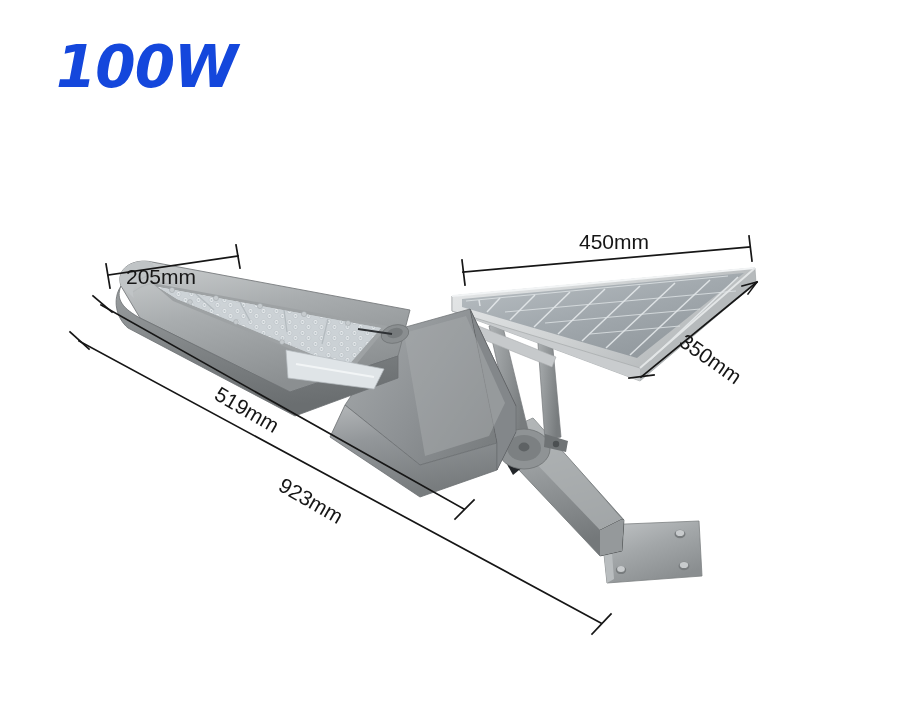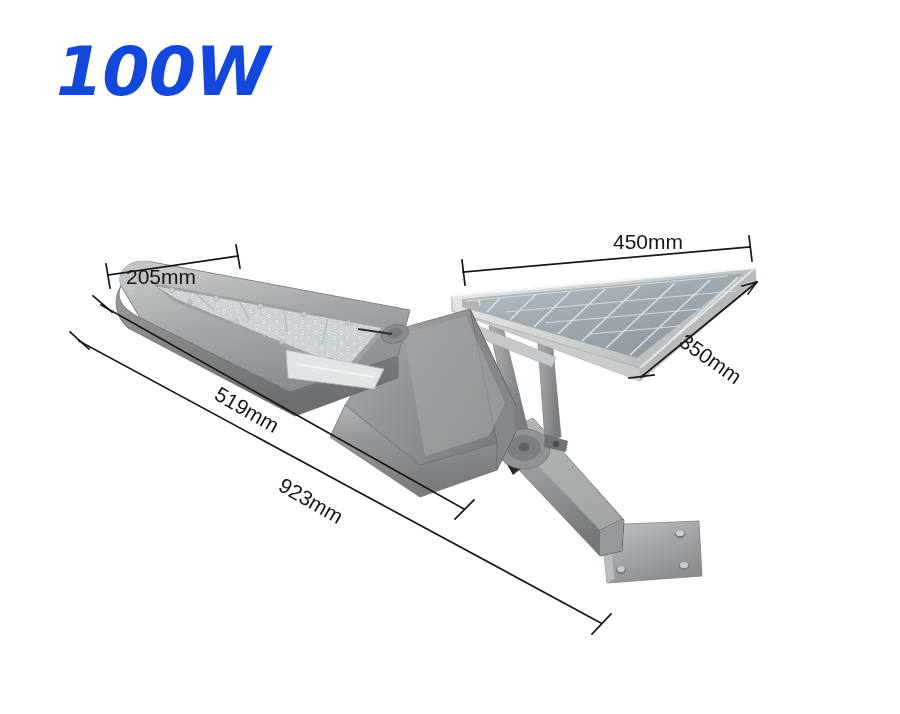--- a/index.html
+++ b/index.html
@@ -23,38 +23,38 @@
     left: 0;
     top: 0;
     width: 900px;
     height: 714px;
   }
   .wattage-badge {
     position: absolute;
     left: 56px;
     top: 38px;
     font-family: "DejaVu Sans", sans-serif;
-    font-size: 68px;
+    font-size: 58px;
     font-weight: bold;
     font-style: italic;
     letter-spacing: -1px;
     color: #1447dc;
     white-space: nowrap;
     line-height: 1;
   }
   .dim-label {
     position: absolute;
     font-family: "Liberation Sans", sans-serif;
     font-size: 21px;
     color: #161616;
     white-space: nowrap;
     line-height: 1;
   }
   #dim-label-205 { left: 126px; top: 234px; margin-top: 32px; }
-  #dim-label-450 { left: 613px; top: 231px; }
+  #dim-label-450 { left: 579px; top: 231px; }
   #dim-label-350 {
     left: 688px; top: 330px;
     transform: rotate(35deg);
     transform-origin: left top;
   }
   #dim-label-519 {
     left: 222px; top: 383px;
     transform: rotate(30deg);
     transform-origin: left top;
   }

